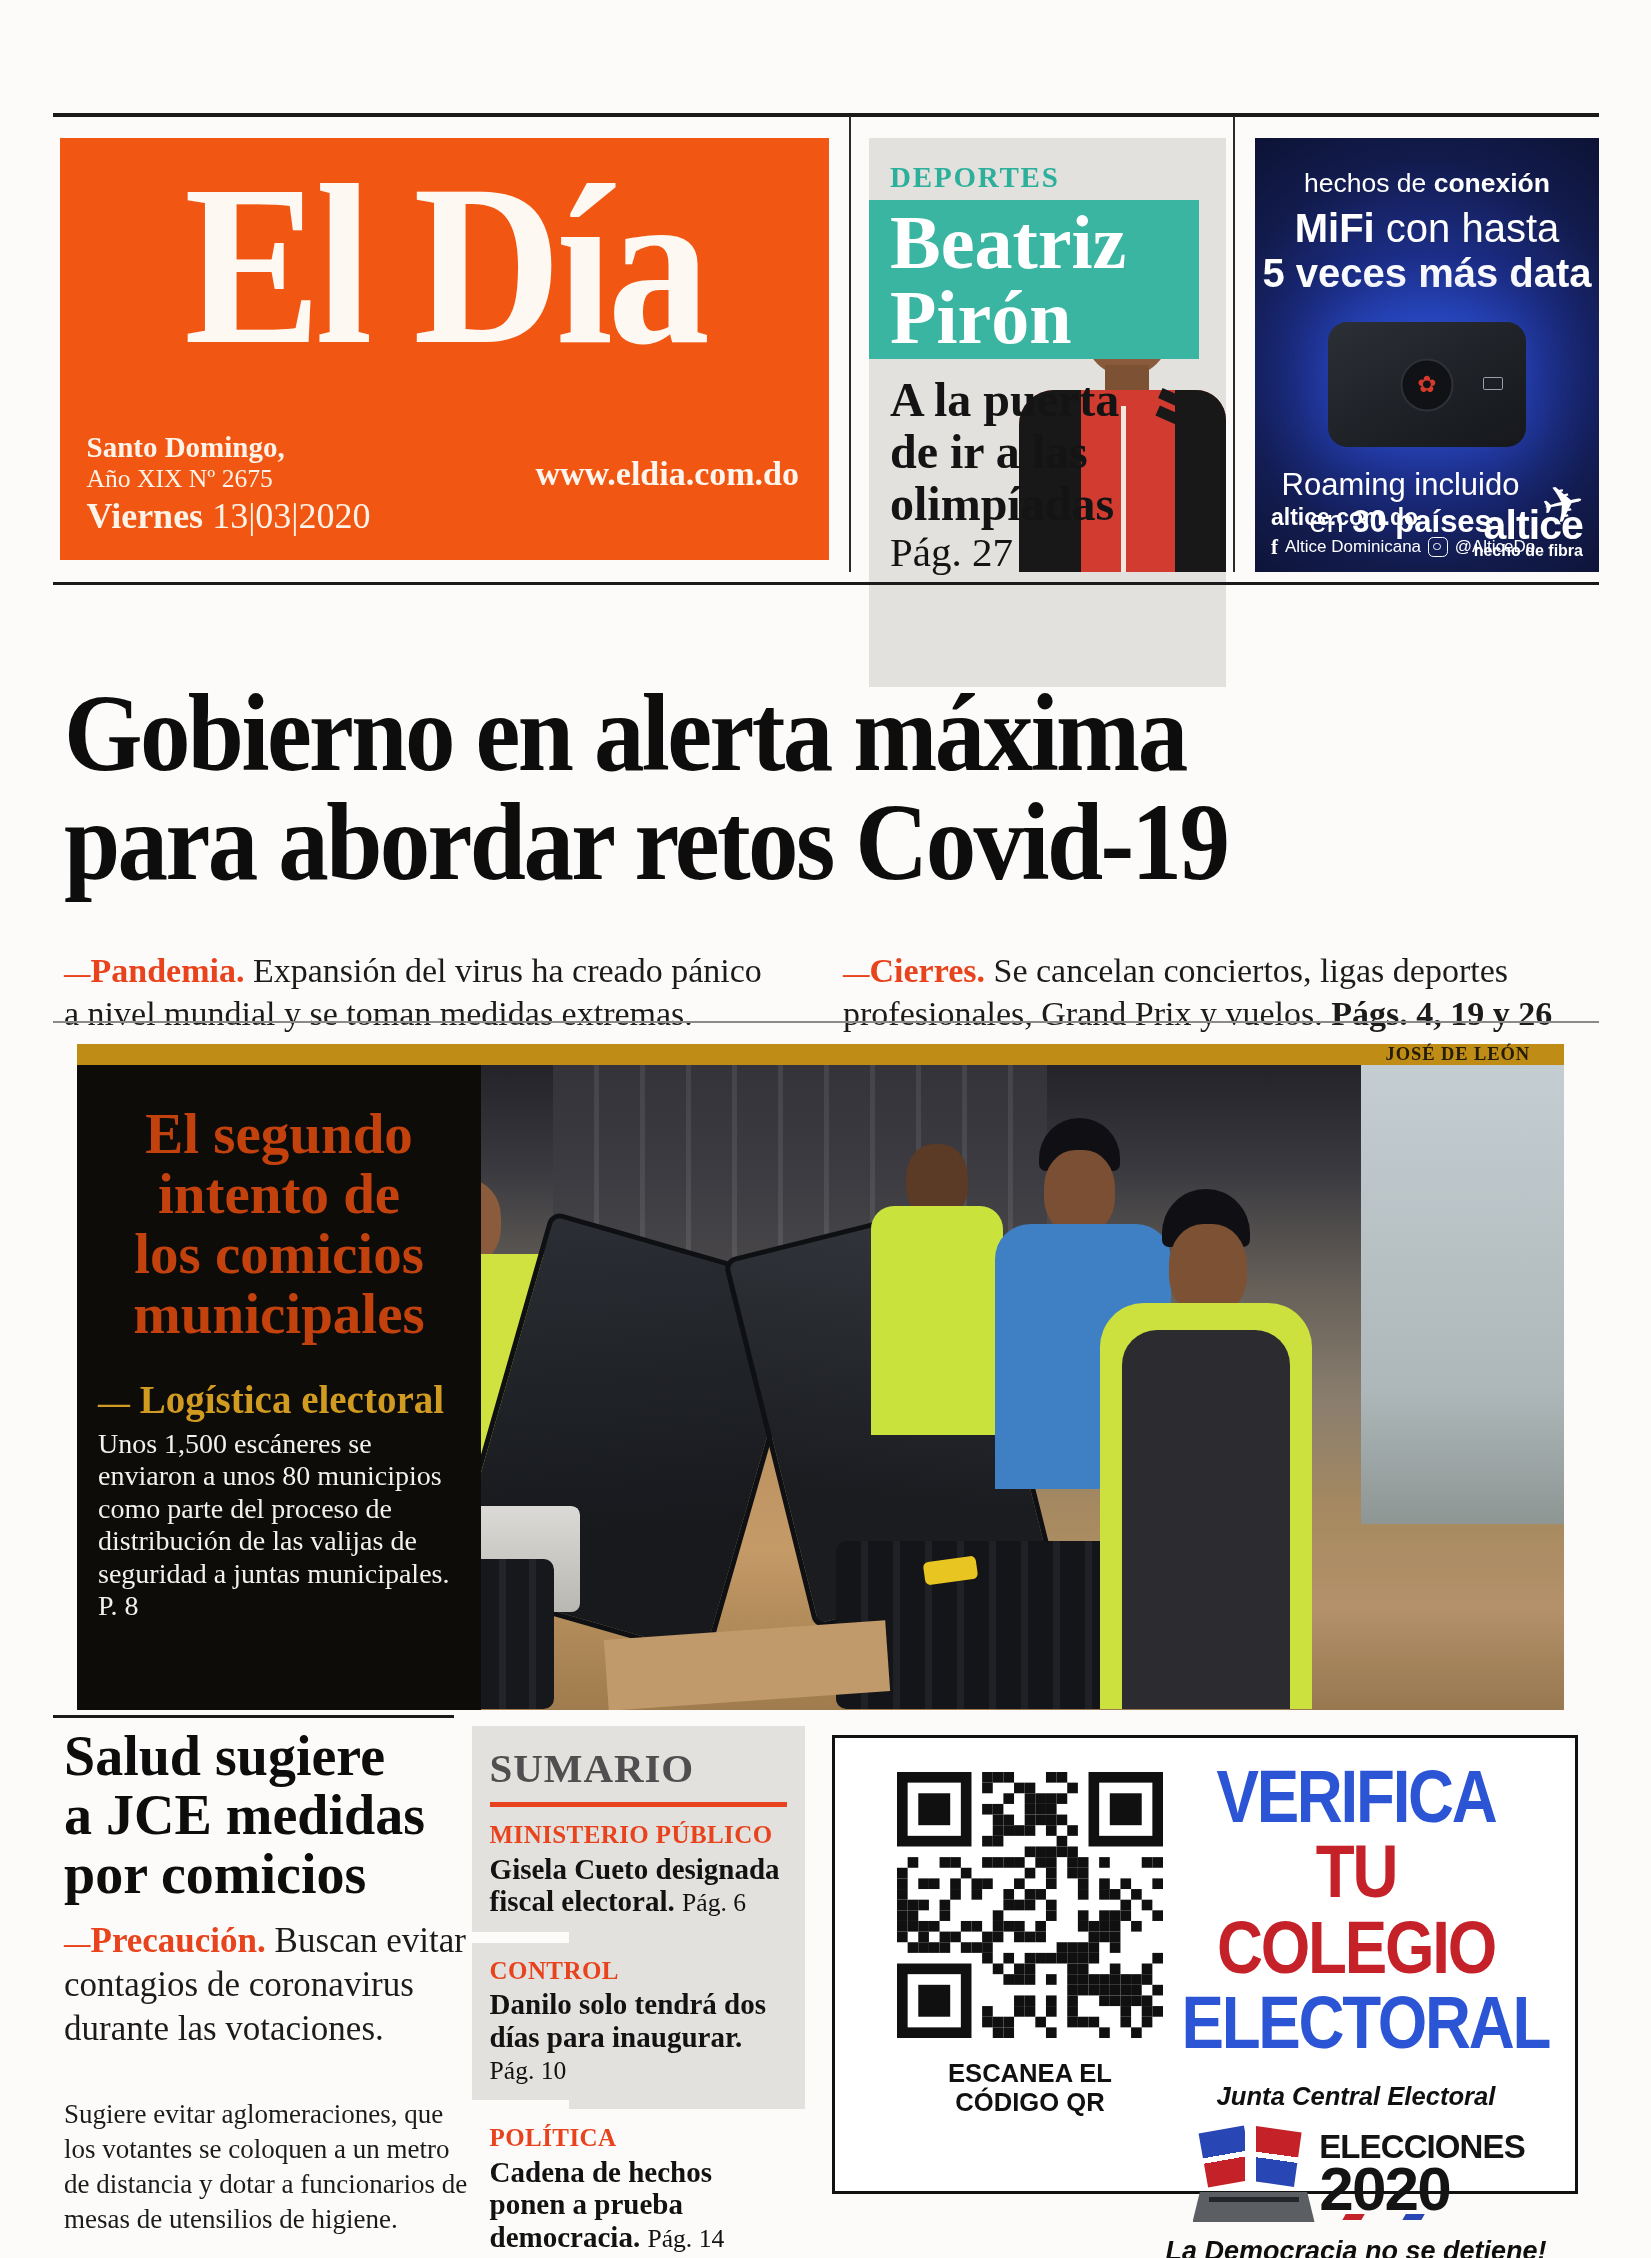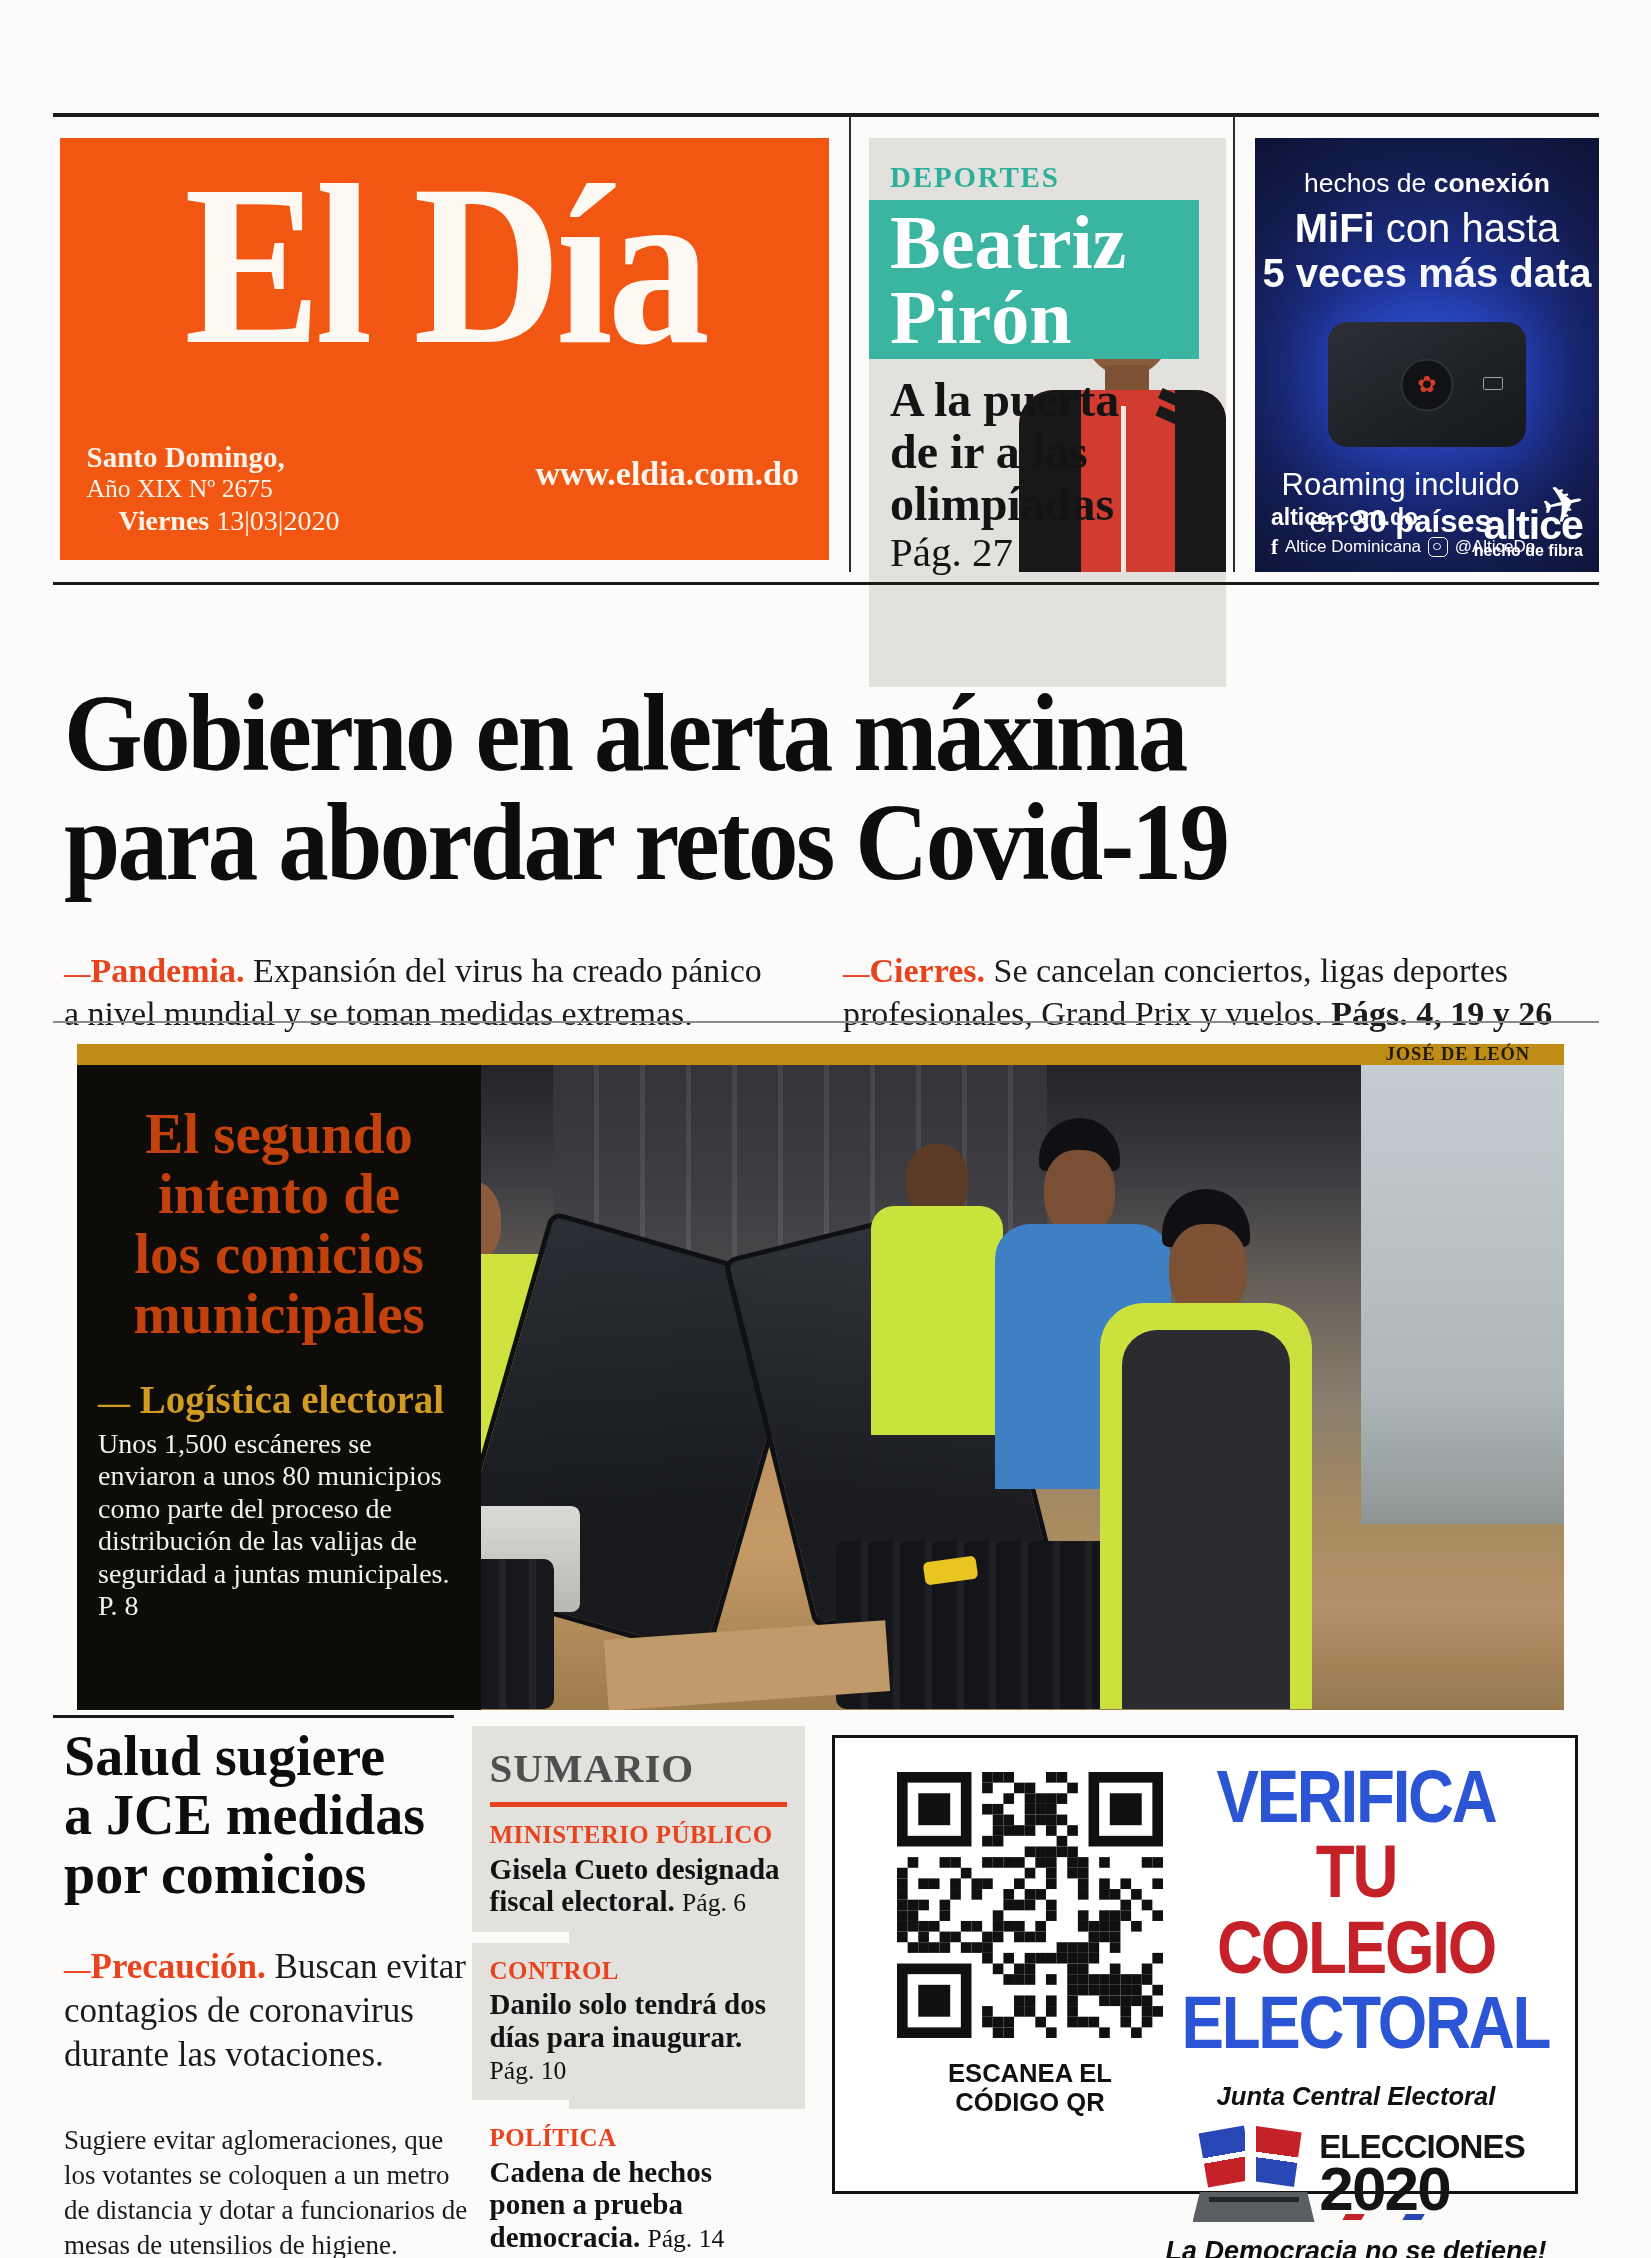--- a/index.html
+++ b/index.html
@@ -9,21 +9,21 @@
   .vrule{position:absolute;width:1.8px;background:#2a2a2a;}
 
   
   .masthead{position:absolute;left:60px;top:138px;width:769px;height:422px;background:#f15712;}
   .masthead .logo{position:absolute;left:50%;top:10.6px;transform:translateX(-50%) scaleY(1.12);
         transform-origin:top center;font-size:205px;font-weight:700;color:#fdf8f2;
         letter-spacing:-5.3px;white-space:nowrap;line-height:1;}
   .dateblock{position:absolute;left:26.5px;bottom:23px;color:#fdf3e9;line-height:1.18;}
   .dateblock .city{font-weight:700;font-size:29px;}
   .dateblock .edition{font-size:25.6px;}
-  .dateblock .date{font-size:28px;margin-left:32px;}
+  .dateblock .date{font-size:36px;}
   .site{position:absolute;right:30px;bottom:67px;font-size:34px;font-weight:700;color:#fdf6ee;}
 
   
   .deportes{position:absolute;left:869px;top:138px;width:357px;height:549px;background:#e3e1de;overflow:hidden;}
   .deportes .kicker{position:absolute;left:21px;top:23px;font-size:29px;font-weight:700;color:#2cb09b;letter-spacing:1.8px;}
   .tealbox{position:absolute;left:0;top:62px;width:330px;height:159px;background:#3ab5a2;}
   .tealbox .name{position:absolute;left:21px;top:5.3px;font-size:76px;font-weight:700;color:#fff;line-height:0.98;}
   .deportes .deck{position:absolute;left:21px;top:236px;width:273px;font-size:48px;font-weight:700;line-height:1.08;color:#141414;}
   .deportes .pref{position:absolute;left:21px;top:390px;font-size:41px;color:#141414;}
   
@@ -82,21 +82,21 @@
   .blackpanel{position:absolute;left:0;top:21px;width:404px;height:645px;background:#0d0c09;box-sizing:border-box;padding:23px 21px;}
   .blackpanel h2{margin:16px 0 0 0;font-size:57px;font-weight:700;color:#c2410c;line-height:1.05;text-align:center;}
   .goldkick{margin-top:34px;font-size:39px;font-weight:700;color:#d09b20;}
   .goldkick .odash{color:#d09b20;font-size:32px;}
   .blackpanel p{margin:5.3px 0 0 0;font-size:28px;line-height:1.16;color:#f3f1ed;}
 
   
   .salud{position:absolute;left:64px;top:1727px;width:404px;}
   .salud h3{margin:0;font-size:56px;font-weight:700;line-height:1.05;color:#0d0d0d;}
   .salud h3 span{display:block;}
-  .salud .deck{margin-top:42px;font-size:35px;line-height:1.25;color:#1b1b1b;font-family:Liberation Serif, serif;}
+  .salud .deck{margin-top:16px;font-size:35px;line-height:1.25;color:#1b1b1b;font-family:Liberation Serif, serif;}
   .salud .body{margin-top:46px;font-size:27px;line-height:1.3;color:#1b1b1b;}
   .toprule-salud{position:absolute;left:53px;top:1715px;width:401px;height:2.6px;background:#1a1a1a;}
 
   .sumario{position:absolute;left:472px;top:1726px;width:333px;height:383px;background:#e3e1de;box-sizing:border-box;padding:17.6px 17.6px;}
   .sumario .title{font-size:41px;font-weight:700;color:#4f4f4f;letter-spacing:0.9px;}
   .sumario .orule{height:5.3px;background:#e8431d;margin:10.6px 0 14px 0;}
   .sumario .ikick{font-size:25px;font-weight:700;color:#e8431d;letter-spacing:0.4px;}
   .sumario .itext{font-size:29px;font-weight:700;line-height:1.12;color:#121212;margin-top:3.5px;}
   .sumario .ipage{font-weight:400;font-size:25.6px;}
   .sumario .sep{height:10.6px;width:97px;background:#fcfbf9;margin:14px 0 14px -17.6px;}

